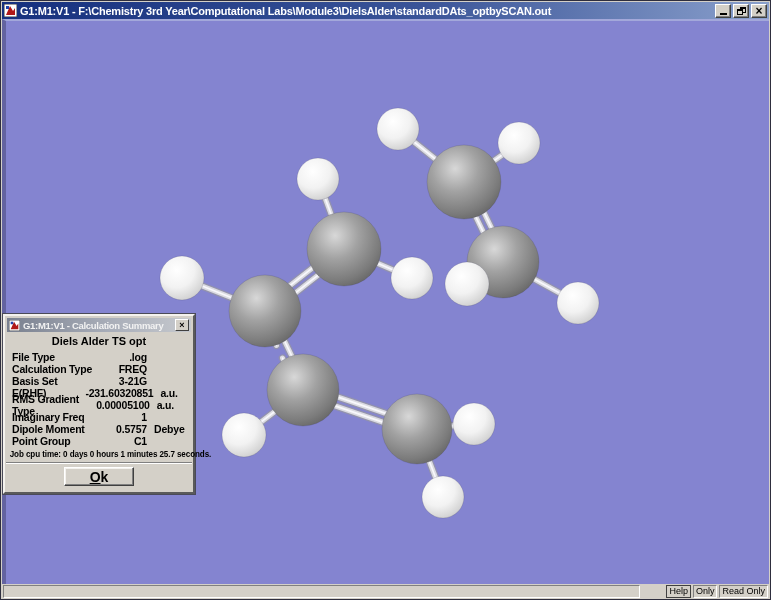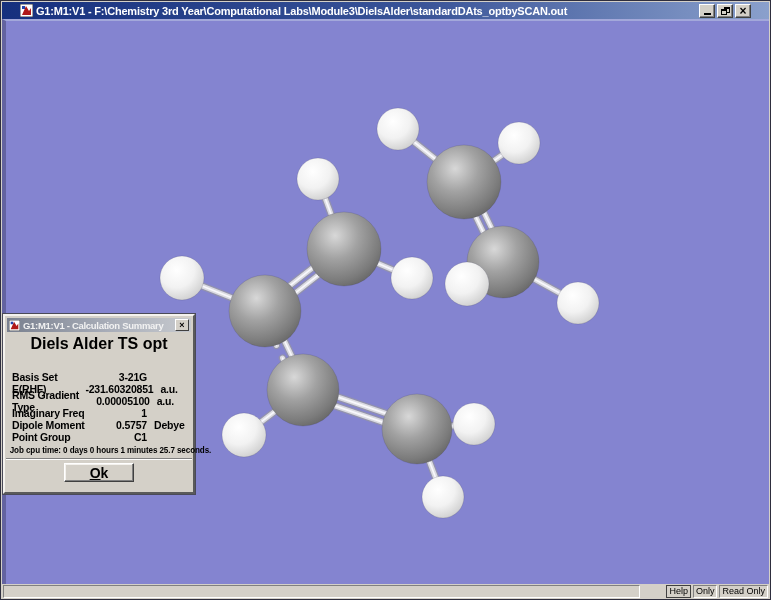--- a/index.html
+++ b/index.html
@@ -2,21 +2,21 @@
 <html style="--viewport-bg: #8484d0;"><head>
 <meta charset="utf-8">
 <style>
   html,body{margin:0;padding:0;width:771px;height:600px;overflow:hidden;
     font-family:"Liberation Sans","DejaVu Sans",sans-serif;background:#3c3c50;}
   .window{position:absolute;inset:0;border:1px solid #2e2e3e;background:#d4d0c8;}
 
   
   .titlebar{position:absolute;left:1px;top:1px;right:1px;height:17px;
     background:linear-gradient(to right,#16307e 0%,#3a5498 55%,#8aa0cc 100%);
-    display:flex;align-items:center;padding:0 18px;gap:3px;}
+    display:flex;align-items:center;padding:0 2px;gap:3px;}
   .title-text{color:#ffffff;font-size:11px;font-weight:bold;white-space:nowrap;
     overflow:hidden;flex:1;letter-spacing:-0.2px;}
   .app-icon{width:13px;height:13px;flex:0 0 13px;}
   .win-btns{display:flex;gap:2px;margin-left:auto;}
   .win-btn{width:16px;height:14px;background:#d4d0c8;border:1px solid;
     border-color:#ffffff #404040 #404040 #ffffff;box-shadow:inset -1px -1px 0 #808080;
     display:flex;align-items:center;justify-content:center;padding:0;cursor:default;}
   .glyph-min{width:7px;height:2px;background:#000;margin-top:7px;}
   .glyph-restore{position:relative;width:9px;height:8px;}
   .glyph-restore::before{content:"";position:absolute;right:0;top:0;width:4px;height:3px;
@@ -45,21 +45,21 @@
     background:#d4d0c8;border:2px solid;border-color:#f4f2ee #5a5a5a #5a5a5a #f4f2ee;
     box-shadow:0 0 0 1px #4a4a58;font-weight:bold;color:#000;}
   .dlg-title{height:14px;margin:2px;background:linear-gradient(to right,#79808f 0%,#a8adb8 55%,#c6c9ce 100%);
     display:flex;align-items:center;gap:3px;padding:0 2px;}
   .dlg-title-text{color:#f2f2f2;font-size:9.5px;font-weight:bold;letter-spacing:-0.3px;
     white-space:nowrap;overflow:hidden;flex:1;}
   .dlg-icon{width:11px;height:11px;flex:0 0 11px;}
   .dlg-close{width:14px;height:12px;margin-left:auto;background:#d4d0c8;border:1px solid;
     border-color:#ffffff #404040 #404040 #ffffff;font-size:9px;font-weight:bold;line-height:9px;
     display:flex;align-items:center;justify-content:center;padding:0;}
-  .dlg-header{text-align:center;font-size:16px;margin:3px 0 18px;}
+  .dlg-header{text-align:center;font-size:11px;margin:3px 0 4px;}
   .dlg-row{display:flex;align-items:center;height:12px;padding:0 7px;font-size:10.5px;
     letter-spacing:-0.2px;}
   .dlg-row .lbl{width:92px;text-align:left;}
   .dlg-row .val{flex:1;text-align:right;font-weight:bold;}
   .dlg-row .unit{width:32px;text-align:left;padding-left:7px;font-weight:bold;}
   .dlg-cpu{margin-top:2px;text-align:center;font-size:8.5px;letter-spacing:-0.1px;
     white-space:nowrap;transform:scaleX(.95);transform-origin:center;}
   .dlg-sep{margin:3px 1px 0;border-top:1px solid #808080;border-bottom:1px solid #ffffff;}
   .dlg-ok{display:block;margin:3px auto 0;width:70px;height:19px;background:#d4d0c8;
     border:1px solid;border-color:#ffffff #404040 #404040 #ffffff;
@@ -224,20 +224,30 @@
         <rect x="2" y="2" width="3" height="3" fill="#2244aa"></rect>
       </svg>
       <span class="dlg-title-text">G1:M1:V1 - Calculation Summary</span>
       <button class="dlg-close">
           <span>×</span>
         </button>
     </div>
     <div class="dlg-header">Diels Alder TS opt</div>
     <div>
         <div class="dlg-row">
+          <span class="lbl">File Type</span>
+          <span class="val">.log</span>
+          <span class="unit"></span>
+        </div>
+        <div class="dlg-row">
+          <span class="lbl">Calculation Type</span>
+          <span class="val">FREQ</span>
+          <span class="unit"></span>
+        </div>
+        <div class="dlg-row">
           <span class="lbl">Basis Set</span>
           <span class="val">3-21G</span>
           <span class="unit"></span>
         </div>
         <div class="dlg-row">
           <span class="lbl">E(RHF)</span>
           <span class="val">-231.60320851</span>
           <span class="unit">a.u.</span>
         </div>
         <div class="dlg-row">

